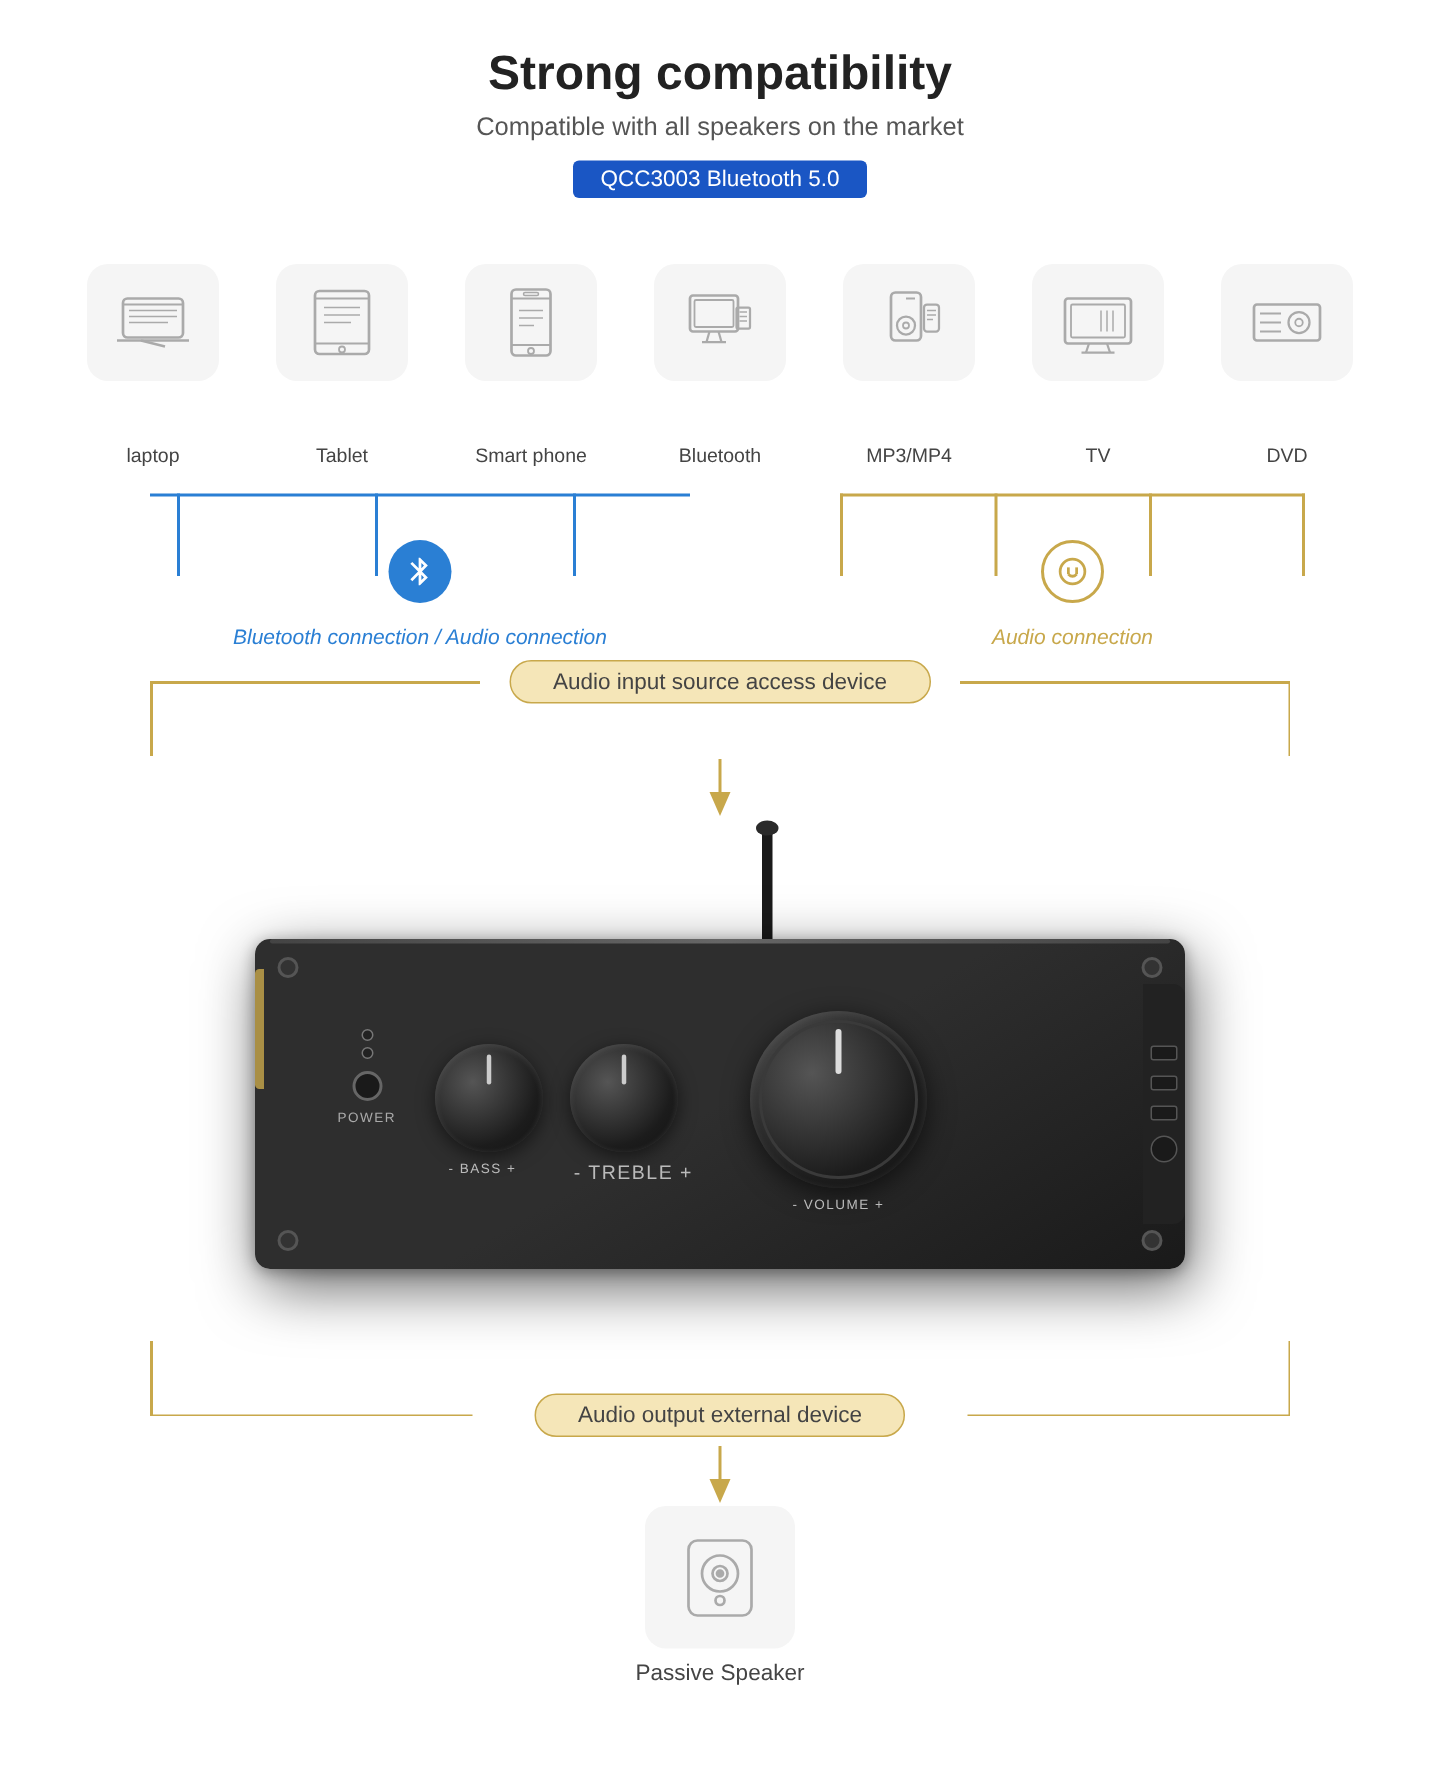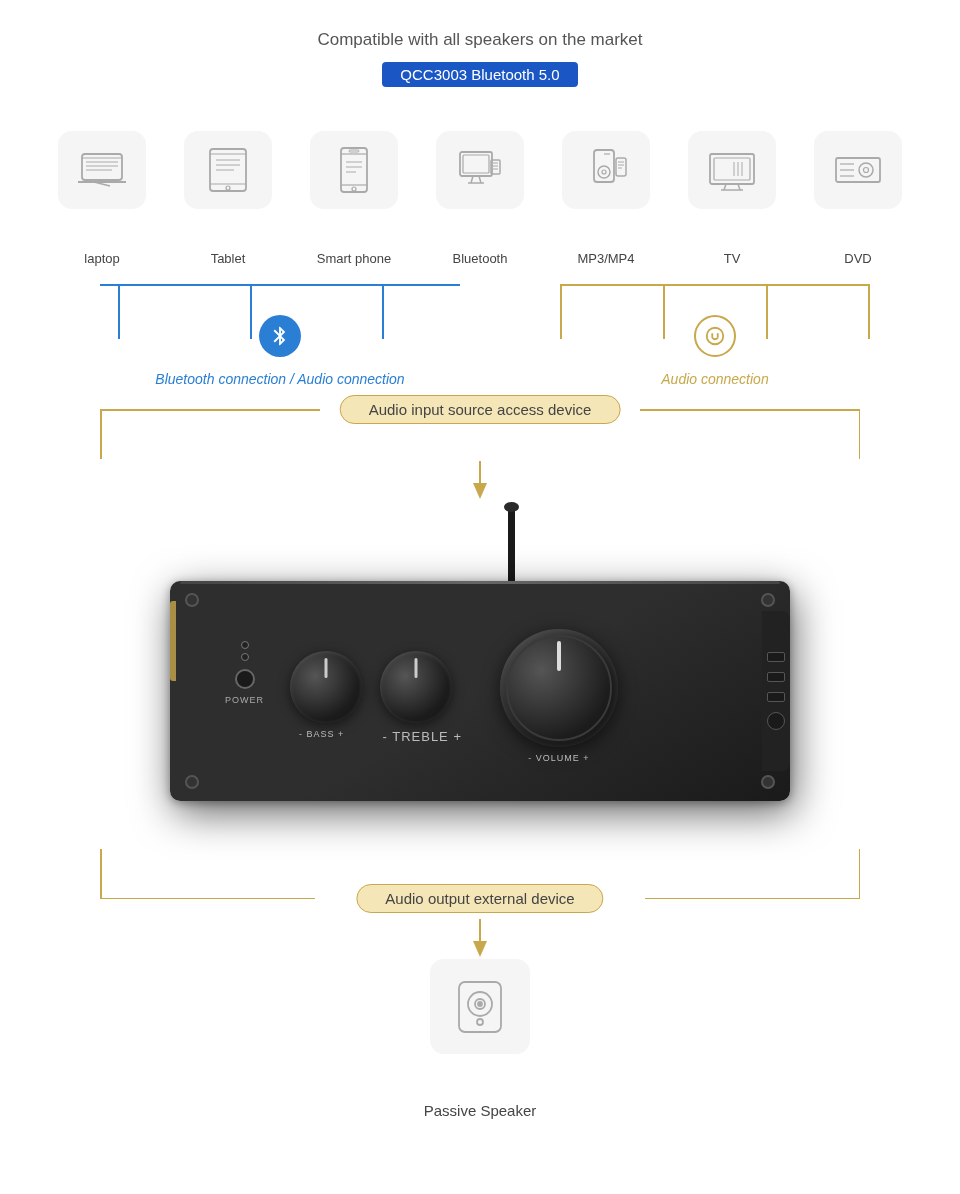--- a/index.html
+++ b/index.html
@@ -73,28 +73,28 @@
       stroke-width: 1.5;
     }
     .device-label {
       font-size: 13px;
       color: #444;
       text-align: center;
     }
     .speaker-label {
       font-size: 15px;
       color: #444;
-      margin-top: 40px;
     }
   </style>
 </head>
 <body>
 
 <div class="page-wrapper">
 
+  <h1 class="title">Strong compatibility</h1>
   <p class="subtitle">Compatible with all speakers on the market</p>
   <div class="badge-wrap">
     <span class="badge">QCC3003 Bluetooth 5.0</span>
   </div>
 
   <div class="devices-row">
 
     <div class="device-item">
       <div class="device-icon-box">
         <svg viewBox="0 0 52 52">

